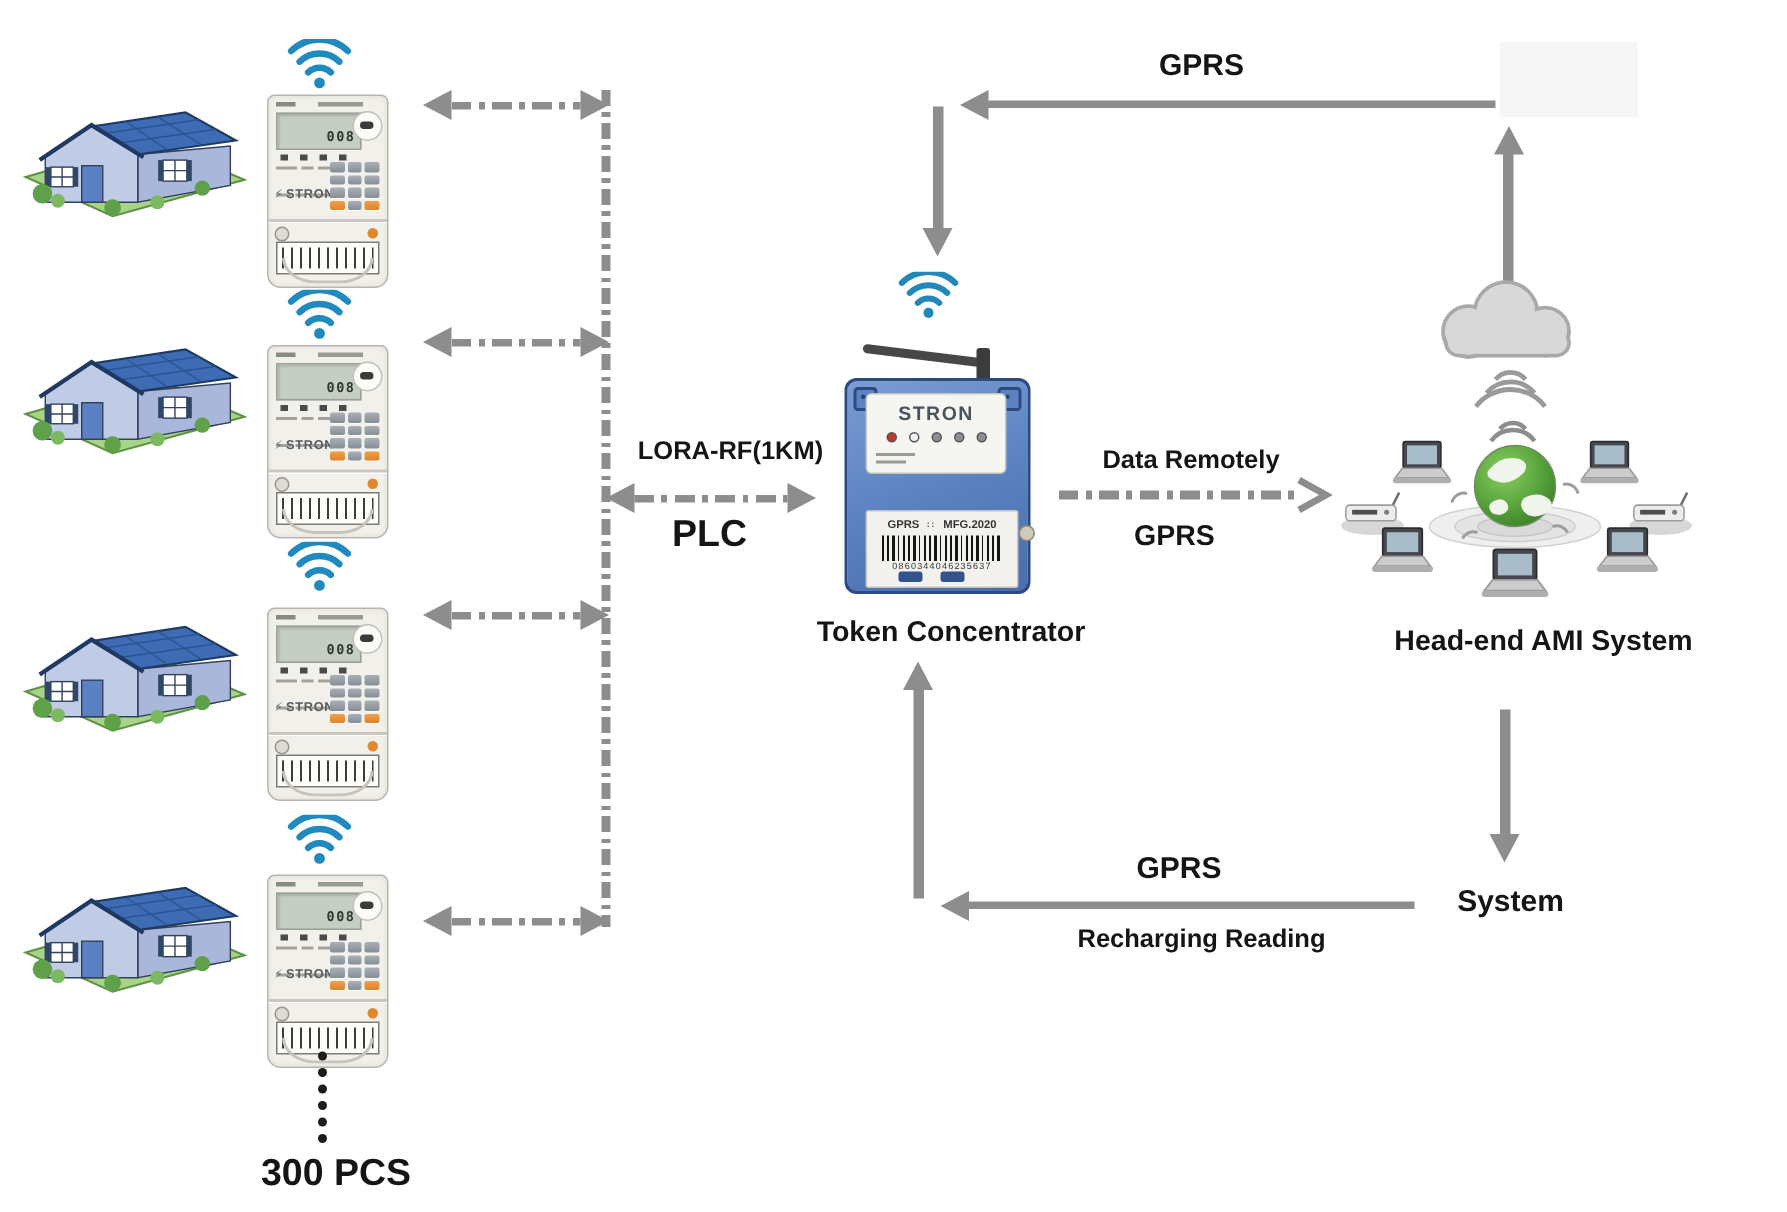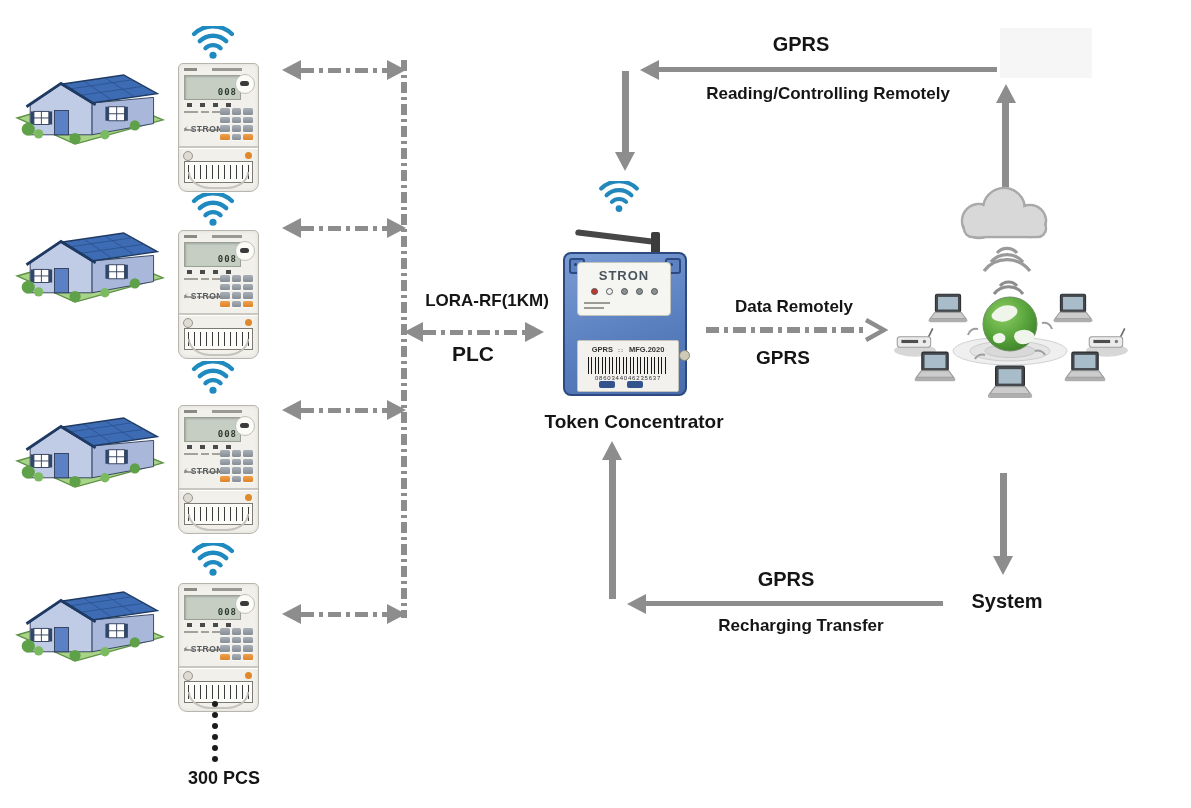--- a/index.html
+++ b/index.html
@@ -376,30 +376,30 @@
   </div>
 
   <div class="dots-v" style="left:212px;top:701px">
       <i></i>
       <i></i>
       <i></i>
       <i></i>
       <i></i>
       <i></i>
     </div>
-  <div class="lbl" style="left:224px;top:768px;font-size:18px">300 PCS</div>
+  <div class="lbl" style="left:224px;top:768px;font-size:25px">300 PCS</div>
 
   <div class="dash-v" style="left:401px;top:60px;height:558px"></div>
   <div class="lbl" style="left:487px;top:291px;font-size:17px">LORA-RF(1KM)</div>
   <div class="darrow" style="left:404px;top:321px;width:140px">
     <span class="tri tri-left"></span>
       <span class="line dash-h"></span>
       <span class="tri tri-right"></span>
   </div>
-  <div class="lbl" style="left:473px;top:342px;font-size:21px">PLC</div>
+  <div class="lbl" style="left:473px;top:342px;font-size:25px">PLC</div>
 
   <svg style="position:absolute;left:596px;top:181px;color:#2287ba" width="46" height="32">
       <use href="#sym-wifi"></use>
     </svg>
   <div class="dcu">
     <i class="ant-rod"></i>
     <i class="ant-stub"></i>
     <div class="body">
       <span class="tab" style="left:4px;top:4px;position:absolute">
           <i></i>
@@ -433,21 +433,20 @@
       <span class="notch" style="left:34px"></span>
       <span class="notch" style="left:62px"></span>
       <i class="screw"></i>
     </div>
   </div>
   <div class="lbl" style="left:634px;top:411px;font-size:19px">Token Concentrator</div>
 
   <div class="lbl" style="left:801px;top:33px;font-size:20px">GPRS</div>
   <div class="bar" style="left:658px;top:67px;width:339px;height:5px"></div>
   <span class="tri tri-left" style="left:640px;top:59.5px"></span>
-  <div class="lbl" style="left:828px;top:84px;font-size:17px">Reading/Controlling Remotely</div>
   <div class="bar" style="left:622px;top:71px;width:7px;height:82px"></div>
   <span class="tri tri-down" style="left:615px;top:152px"></span>
   <span class="tri tri-up" style="left:996px;top:84px"></span>
   <div class="bar" style="left:1002px;top:102px;width:7px;height:86px"></div>
 
   <div class="lbl" style="left:794px;top:297px;font-size:17px">Data Remotely</div>
   <div class="dash-h" style="position:absolute;left:706px;top:327px;width:158px;height:6px"></div>
   <svg style="position:absolute;left:862px;top:317px" width="26" height="26">
     <polyline points="4,3 22,13 4,23" stroke="#8d8d8d" stroke-width="4.5" fill="none"></polyline>
   </svg>
@@ -499,26 +498,27 @@
     <use href="#sym-laptop" x="106" y="182" width="48" height="36"></use>
     <use href="#sym-laptop" x="183" y="168" width="44" height="33"></use>
 
     <g stroke="#9d9d9d" stroke-width="2" fill="none">
       <path d="M88,152 a8,8 0 0 1 10,-6"></path>
         <path d="M172,146 a8,8 0 0 0 -10,-6"></path>
       <path d="M95,176 a8,8 0 0 1 10,-4"></path>
         <path d="M165,172 a8,8 0 0 0 -10,-4"></path>
     </g>
   </svg>
+  <div class="lbl" style="left:1029px;top:417px;font-size:19px">Head-end AMI System</div>
 
   <div class="bar" style="left:1000px;top:473px;width:7px;height:84px"></div>
   <span class="tri tri-down" style="left:993px;top:556px"></span>
   <div class="lbl" style="left:1007px;top:590px;font-size:20px">System</div>
 
   <div class="lbl" style="left:786px;top:568px;font-size:20px">GPRS</div>
   <div class="bar" style="left:645px;top:601px;width:298px;height:5px"></div>
   <span class="tri tri-left" style="left:627px;top:593.5px"></span>
-  <div class="lbl" style="left:801px;top:616px;font-size:17px">Recharging Transfer</div>
+  <div class="lbl" style="left:801px;top:616px;font-size:17px">Recharging Reading</div>
 
   <span class="tri tri-up" style="left:602px;top:441px"></span>
   <div class="bar" style="left:609px;top:459px;width:7px;height:140px"></div>
 
 </div>
 
 </body></html>

